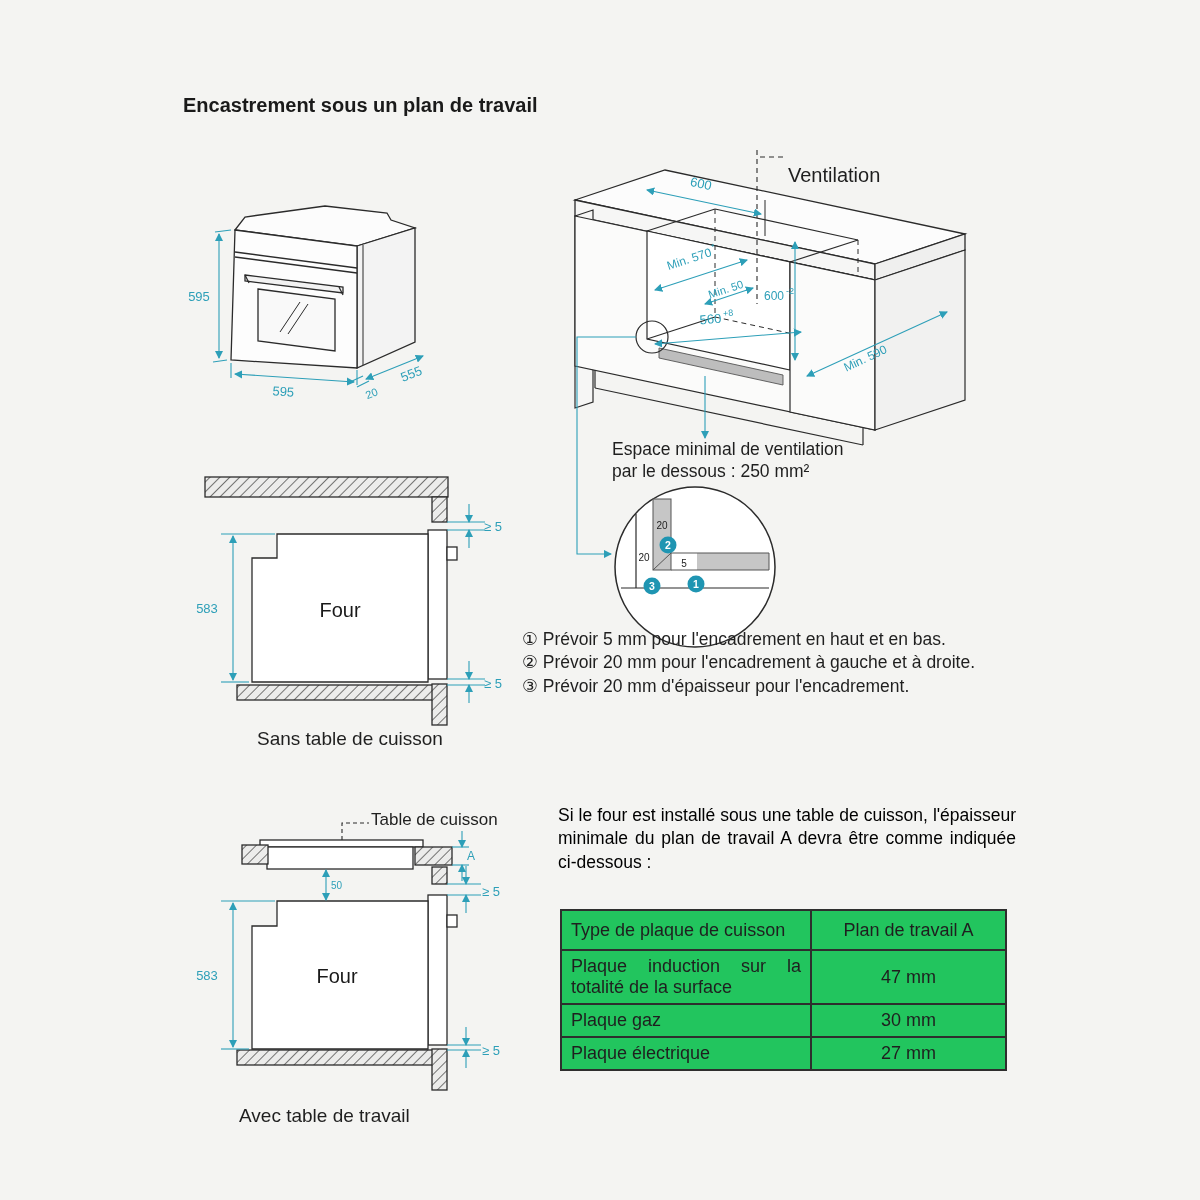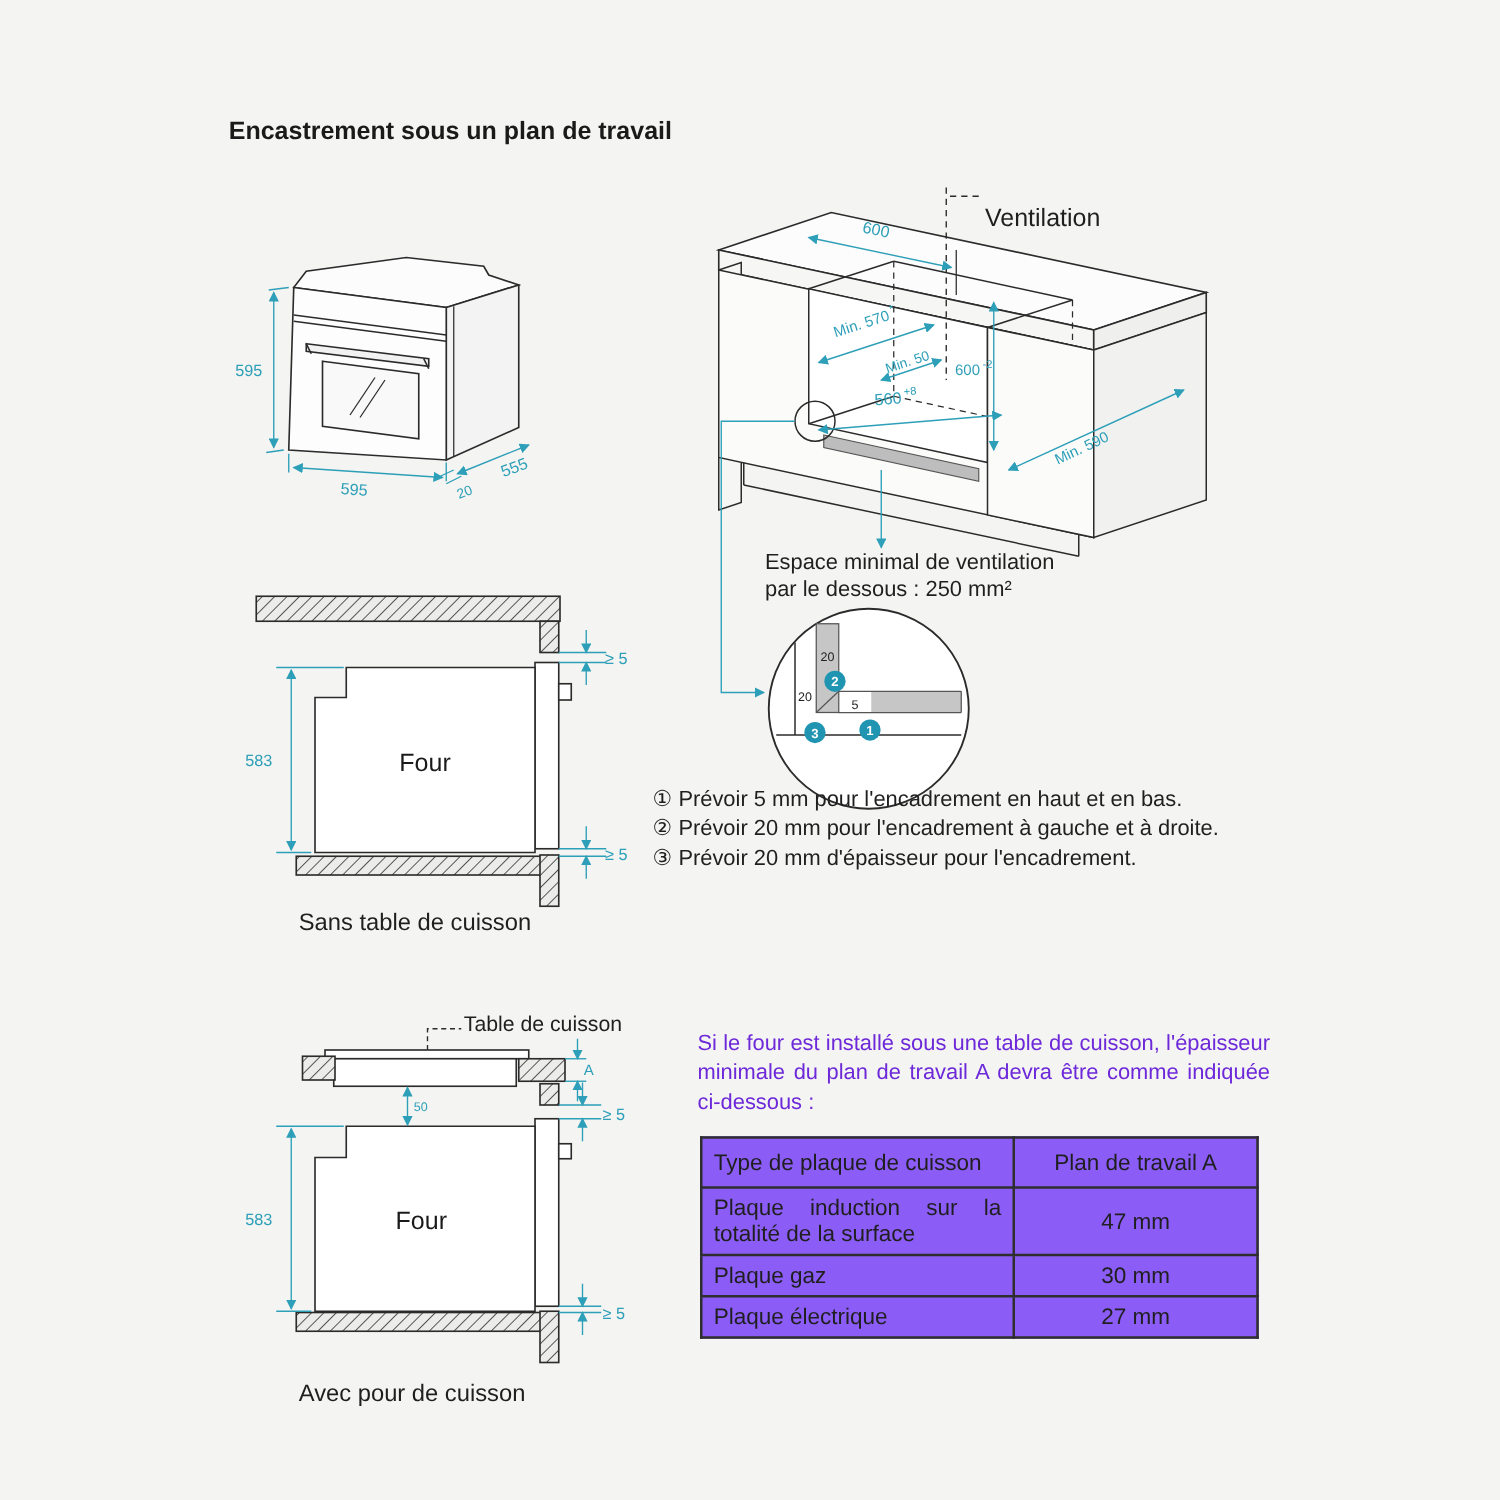--- a/index.html
+++ b/index.html
@@ -6,22 +6,22 @@
   body{width:1200px;height:1200px;background:#f4f4f2;font-family:"Liberation Sans","DejaVu Sans",sans-serif;color:#1c1c1c;}
   .page{position:relative;width:1200px;height:1200px;overflow:hidden;margin-top:12px;}
   svg{position:absolute;overflow:visible;}
   svg text{font-family:"Liberation Sans","DejaVu Sans",sans-serif;}
   .title{position:absolute;left:183px;top:82px;font-size:20px;font-weight:700;color:#1a1a1a;margin:0;}
   .label{position:absolute;font-size:18px;color:#1f1f1f;}
   .vent-note{position:absolute;left:612px;top:427px;width:320px;font-size:17.5px;line-height:1.25;color:#1f1f1f;}
   .notes{position:absolute;left:522px;top:616px;width:462px;font-size:17.5px;line-height:1.34;color:#1f1f1f;}
   .notes .num{margin-right:5px;}
   .caption{position:absolute;font-size:19px;color:#1f1f1f;}
-  .para{position:absolute;left:558px;top:811px;width:458px;font-size:17.5px;line-height:1.33;text-align:justify;color:#6d28d9;}
-  table.spec{position:absolute;left:560px;top:897px;width:447px;border-collapse:collapse;background:#8b5cf6;table-layout:fixed;}
+  .para{position:absolute;left:558px;top:792px;width:458px;font-size:17.5px;line-height:1.33;text-align:justify;color:#000000;}
+  table.spec{position:absolute;left:560px;top:897px;width:447px;border-collapse:collapse;background:#22c55e;table-layout:fixed;}
   table.spec th,table.spec td{border:2px solid #2e2e2e;font-size:18px;font-weight:400;padding:5px 9px;color:#1f1f1f;}
   table.spec th{text-align:left;height:28px;}
   table.spec th.c,table.spec td.c{text-align:center;border-radius:17px;}
   table.spec td.j{text-align:justify;}
   .dim{fill:#2d9fb8;}
   .blk{fill:#222222;}
 </style>
 </head>
 <body>
 
@@ -176,21 +176,21 @@
       <line x1="284" y1="96" x2="284" y2="78" marker-end="url(#ms)"></line>
       <line x1="262" y1="227" x2="300" y2="227"></line>
       <line x1="262" y1="233" x2="300" y2="233"></line>
       <line x1="284" y1="209" x2="284" y2="227" marker-end="url(#ms)"></line>
       <line x1="284" y1="251" x2="284" y2="233" marker-end="url(#ms)"></line>
     </g>
     <text class="dim" font-size="13" text-anchor="middle" x="22" y="161">583</text>
     <text class="dim" font-size="13" x="299" y="79">≥ 5</text>
     <text class="dim" font-size="13" x="299" y="236">≥ 5</text>
   </svg>
-  <div class="caption" style="left:239px;top:716px">Sans table de cuisson</div>
+  <div class="caption" style="left:257px;top:716px">Sans table de cuisson</div>
 
   <svg style="left:185px;top:795px" width="345" height="335" viewBox="0 0 345 335">
     <defs>
       <marker id="ma" viewBox="0 0 8 8" refX="7" refY="4" markerWidth="7.5" markerHeight="7.5" orient="auto-start-reverse">
         <path d="M0,0 L8,4 L0,8 z" fill="#2d9fb8"></path>
       </marker>
       <pattern id="h4" patternUnits="userSpaceOnUse" width="7" height="7" patternTransform="rotate(45)">
         <rect width="7" height="7" fill="#ececeb"></rect>
         <line x1="0" y1="0" x2="0" y2="7" stroke="#4a4a4a" stroke-width="1.5"></line>
       </pattern>
@@ -227,21 +227,21 @@
       <line x1="281" y1="220" x2="281" y2="238" marker-end="url(#ma)"></line>
       <line x1="281" y1="261" x2="281" y2="243" marker-end="url(#ma)"></line>
     </g>
     <text class="dim" font-size="10" x="146" y="82">50</text>
     <text class="dim" font-size="12" x="282" y="53">A</text>
     <text class="dim" font-size="13" text-anchor="middle" x="22" y="173">583</text>
     <text class="dim" font-size="13" x="297" y="89">≥ 5</text>
     <text class="dim" font-size="13" x="297" y="248">≥ 5</text>
   </svg>
   <div class="label" style="left:371px;top:798px;font-size:17px">Table de cuisson</div>
-  <div class="caption" style="left:239px;top:1093px">Avec pour de cuisson</div>
+  <div class="caption" style="left:239px;top:1093px">Avec table de travail</div>
 
   <div class="label" style="left:788px;top:152px;font-size:20px">Ventilation</div>
 
   <div class="vent-note">
     <div>Espace minimal de ventilation</div>
     <div>par le dessous : 250 mm²</div>
   </div>
 
   <div class="notes">
     <div><span class="num">①</span><span>Prévoir 5 mm pour l'encadrement en haut et en bas.</span></div>

